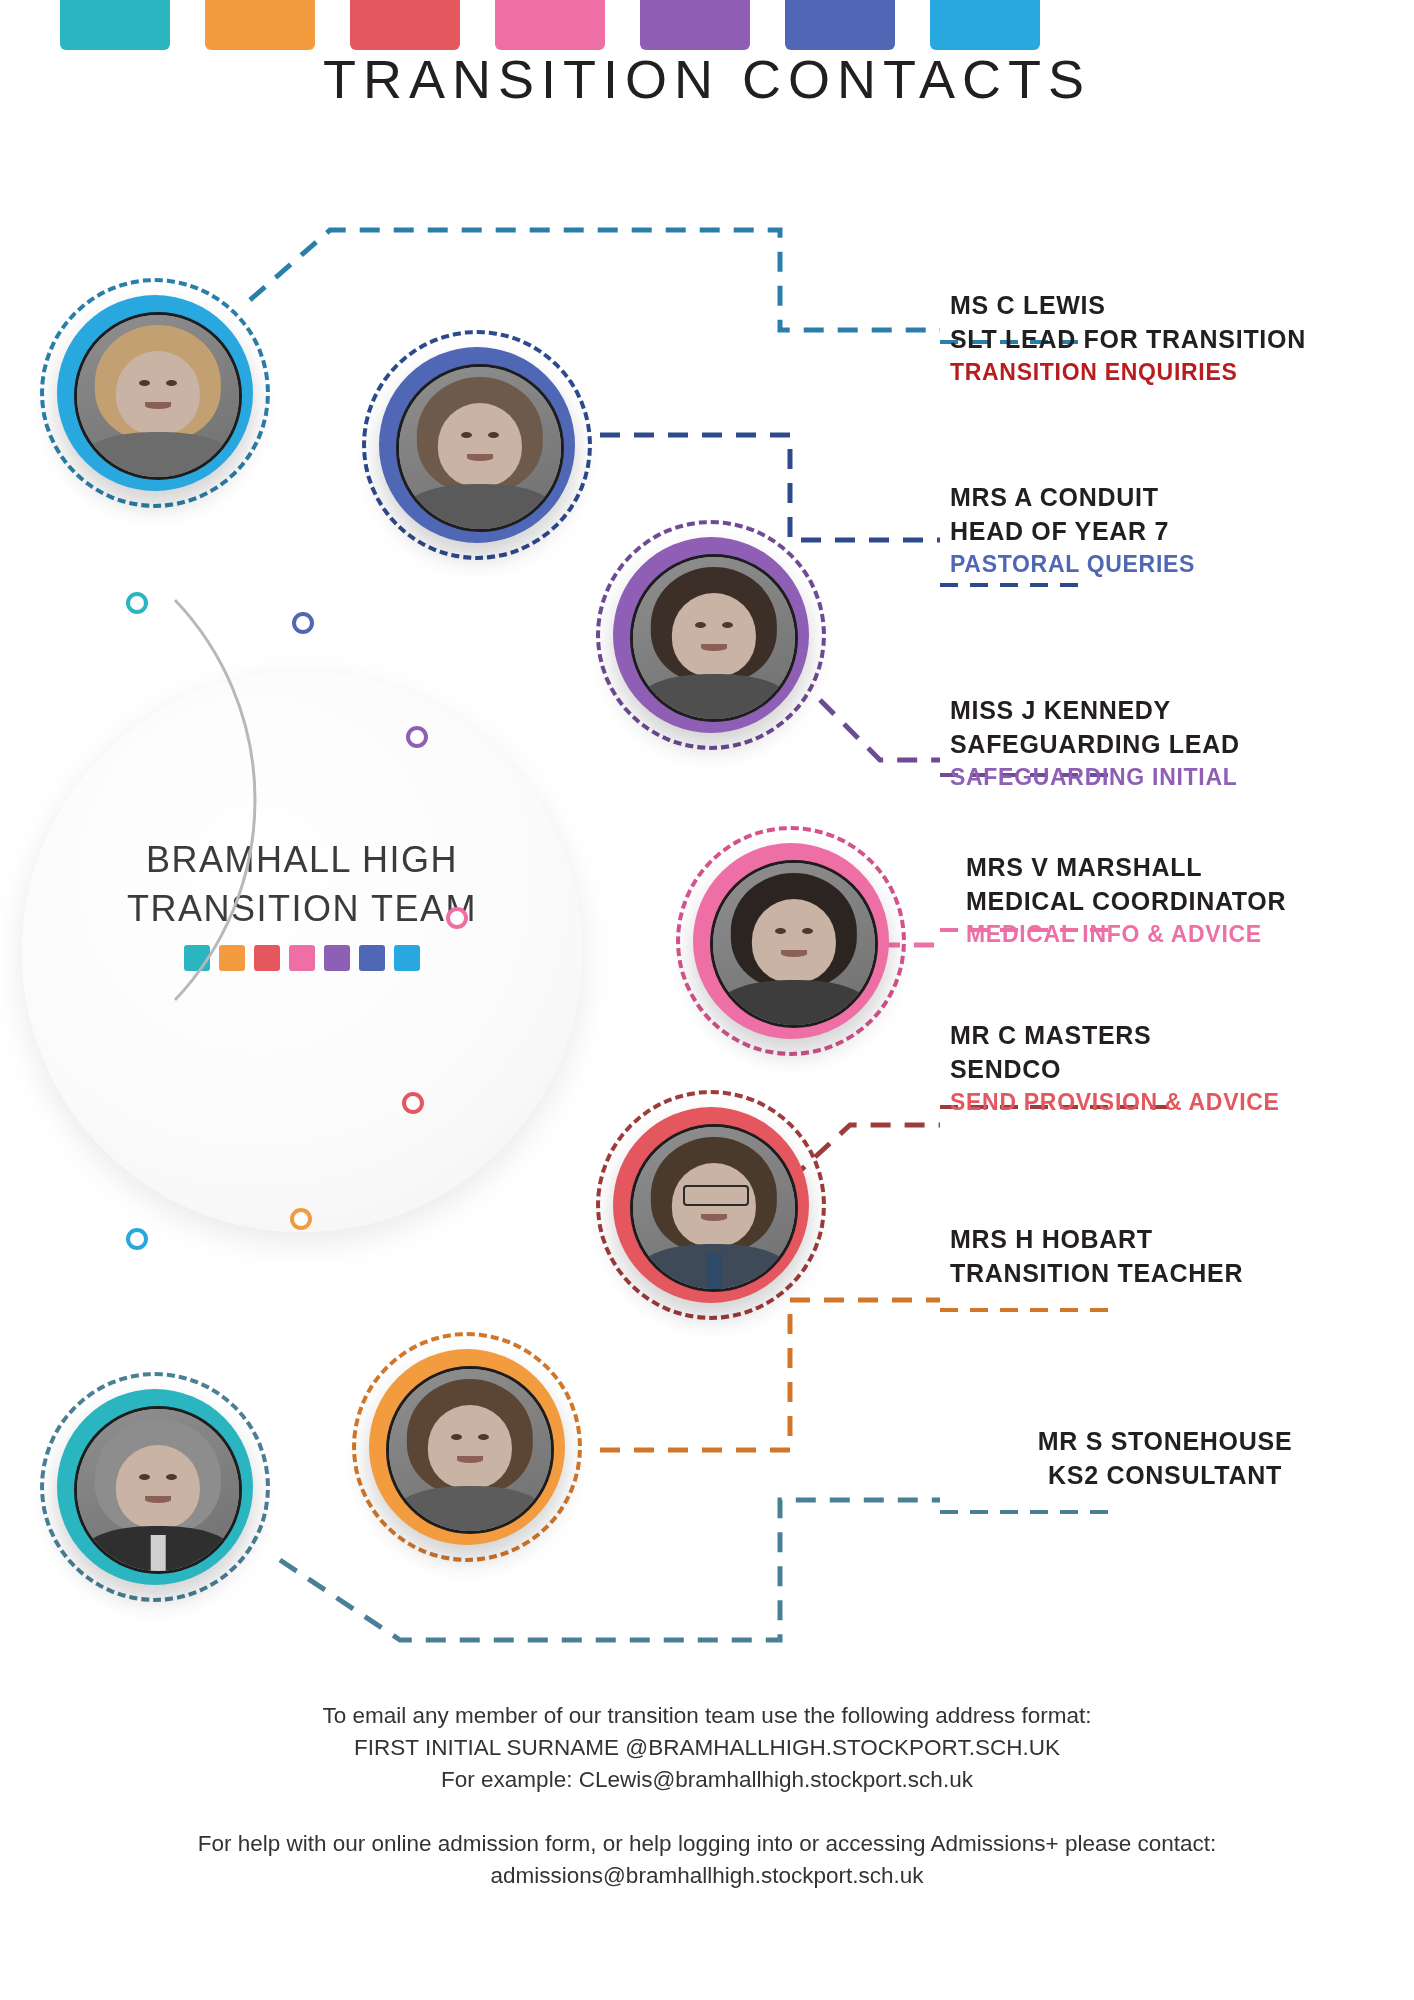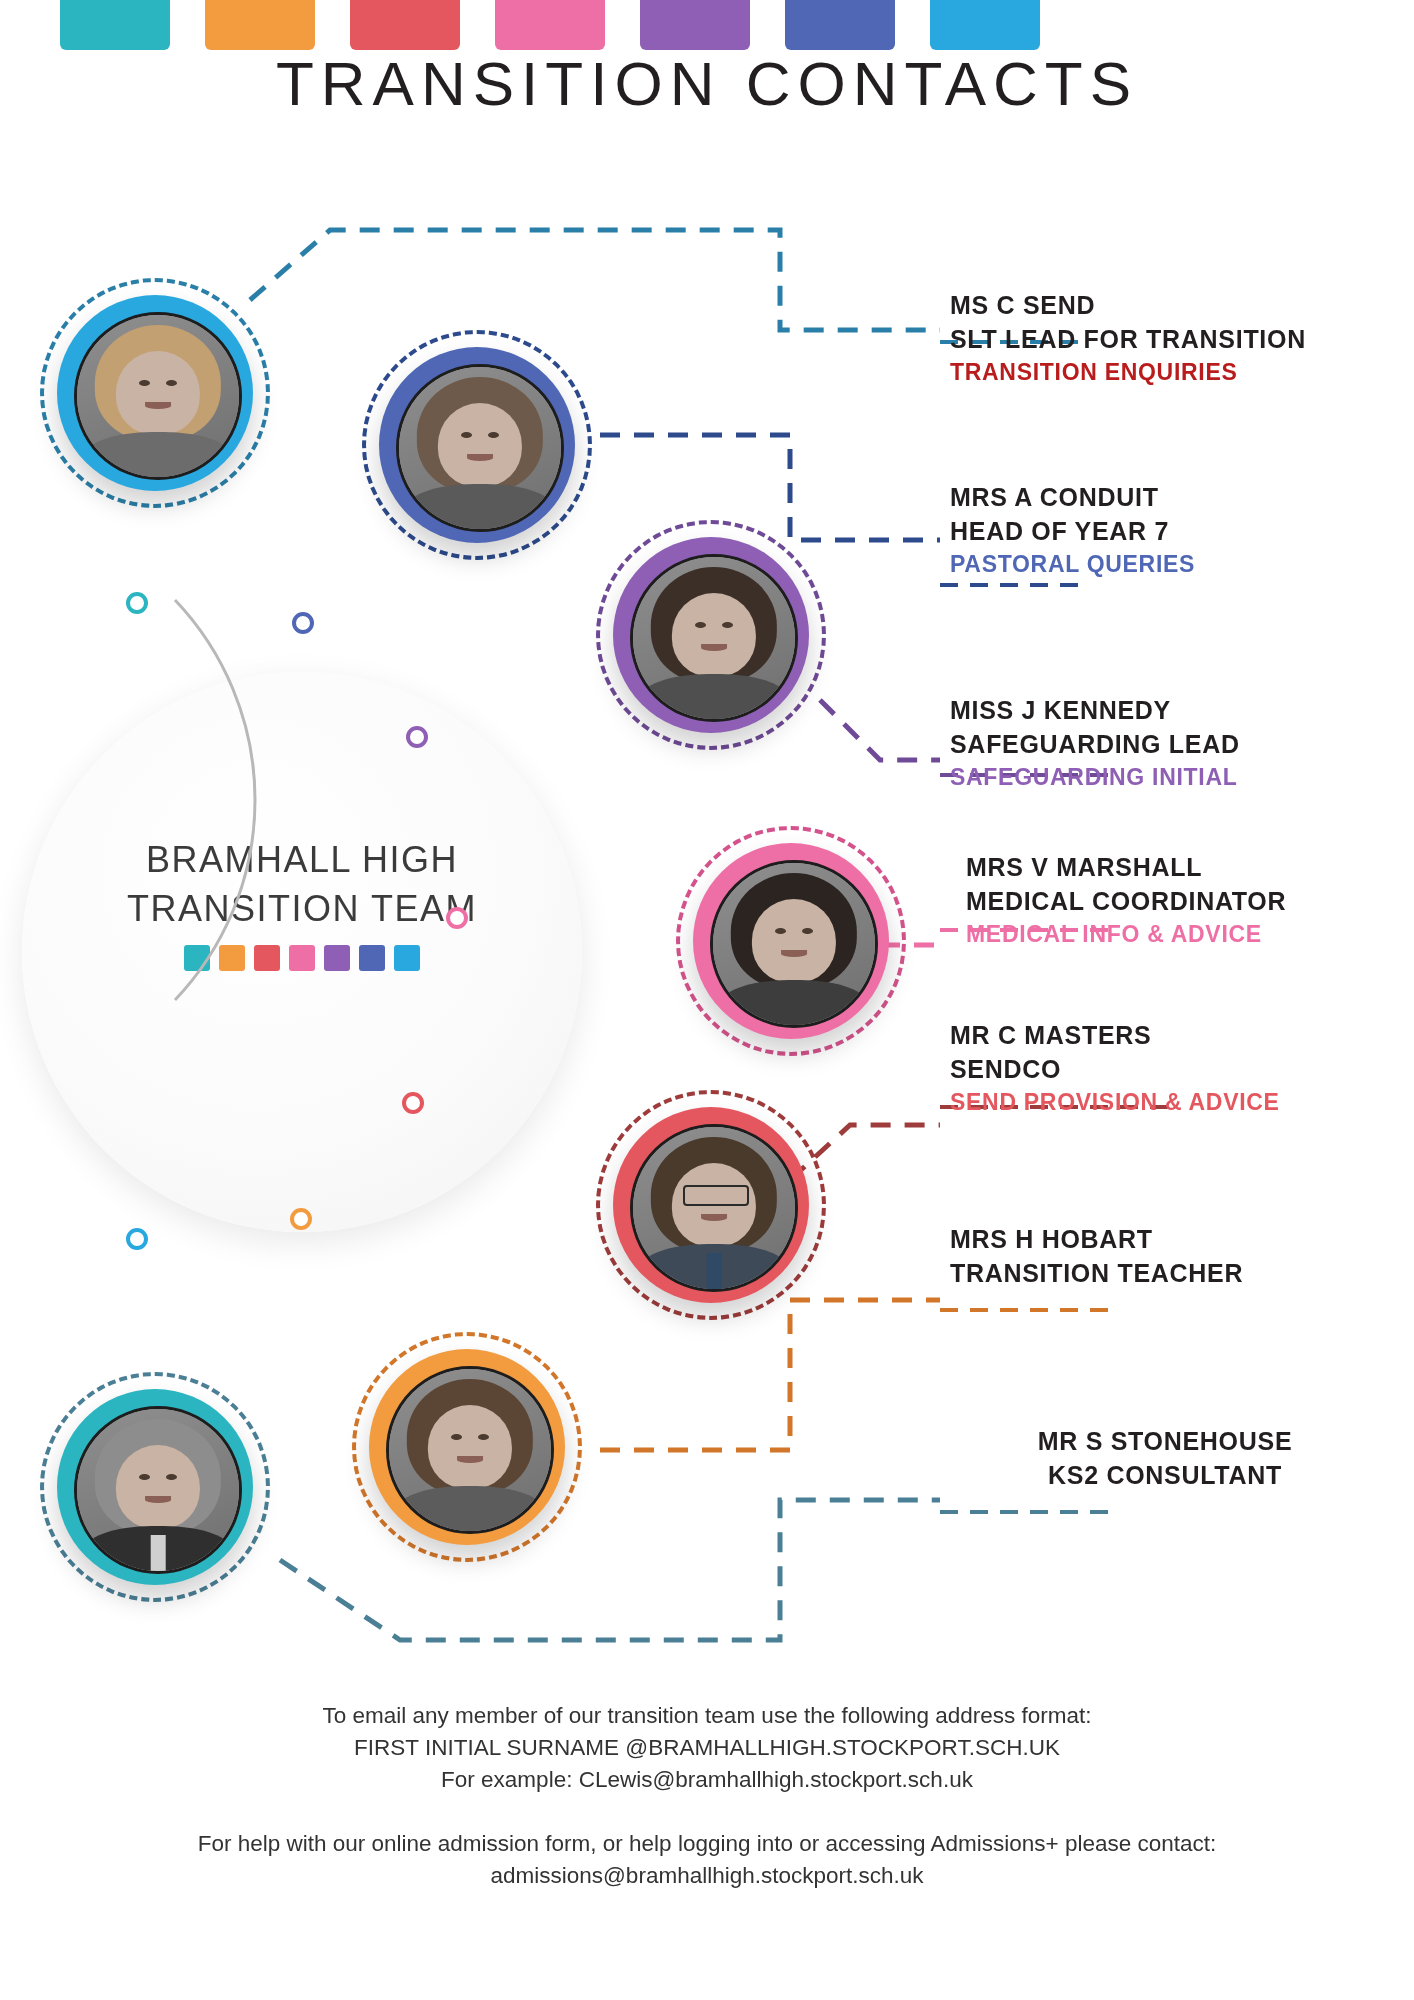--- a/index.html
+++ b/index.html
@@ -30,21 +30,21 @@
     border-radius: 6px;
   }
 
   
   .title {
     position: absolute;
     top: 48px;
     left: 0;
     width: 1414px;
     text-align: center;
-    font-size: 62px;
+    font-size: 54px;
     letter-spacing: 7px;
     font-weight: 400;
     color: #231f20;
     white-space: nowrap;
   }
 
   
   .center-circle {
     position: absolute;
     left: 22px;
@@ -378,21 +378,21 @@
         <div class="eye l"></div>
         <div class="eye r"></div>
       <div class="mouth"></div>
         <div class="body" style="background:#2f2f2f;"></div>
       <div class="tie" style="background:#cfcfcf;"></div>
     </div>
   </div>
 </div>
 
 <div class="contact" style="left:950px; top:288px;">
-  <div class="nm">MS C SEND</div>
+  <div class="nm">MS C LEWIS</div>
   <div class="role">SLT LEAD FOR TRANSITION</div>
   <div class="queries" style="color:#b91c1c;">TRANSITION ENQUIRIES</div>
 </div>
 
 <div class="contact" style="left:950px; top:480px;">
   <div class="nm">MRS A CONDUIT</div>
   <div class="role">HEAD OF YEAR 7</div>
   <div class="queries" style="color:#4f67b5;">PASTORAL QUERIES</div>
 </div>
 

